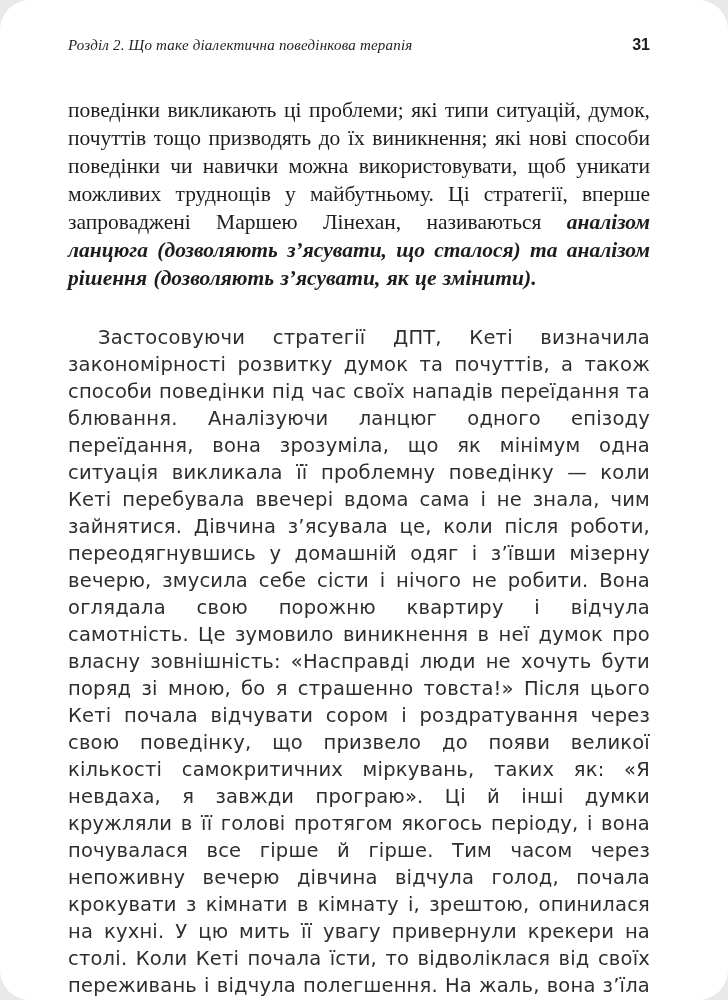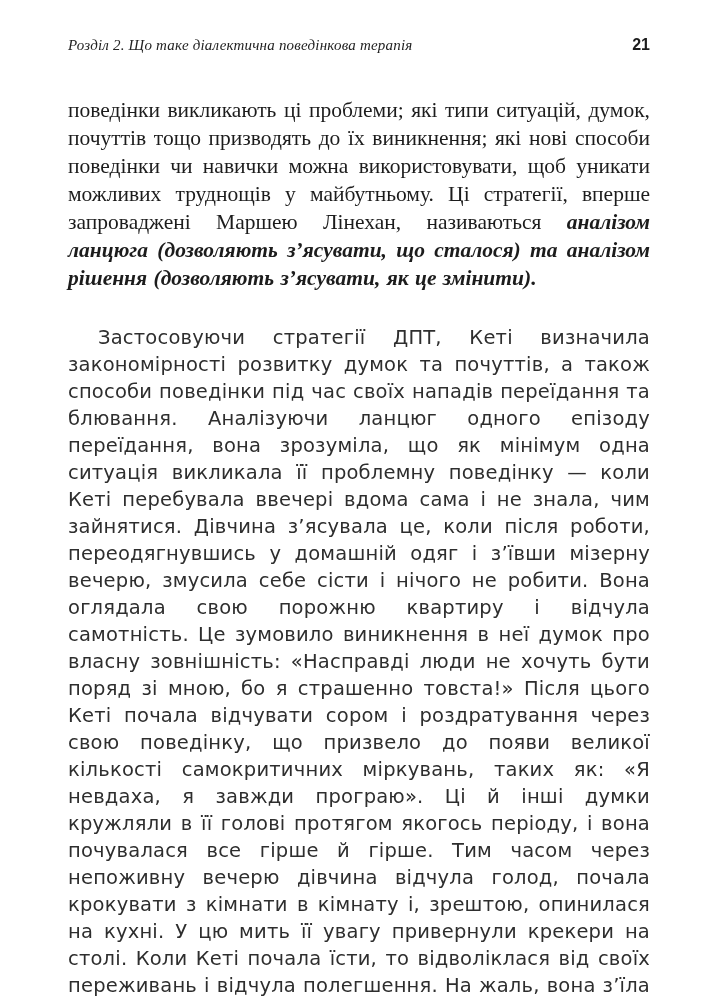--- a/index.html
+++ b/index.html
@@ -11,20 +11,21 @@
     position: relative;
     width: 728px;
     height: 1000px;
     margin: 0 auto;
     background: #ffffff;
     box-sizing: border-box;
     padding: 36px 78px 0 68px;
     font-family: "Liberation Serif", "DejaVu Serif", serif;
     color: #1c1c1c;
     overflow: hidden;
+    border-radius: 30px;
   }
   .page-header {
     display: flex;
     justify-content: space-between;
     align-items: baseline;
     margin-bottom: 42px;
   }
   .running-title {
     font-style: italic;
     font-size: 15px;
@@ -59,21 +60,21 @@
     color: #2e2e2e;
   }
 </style>
 </head>
 <body>
 
 <div class="page">
 
   <header class="page-header">
     <span class="running-title">Розділ 2. Що таке діалектична поведінкова терапія</span>
-    <span class="page-number">21</span>
+    <span class="page-number">31</span>
   </header>
 
   <main>
 
     <p class="intro-paragraph">
       <span>поведінки викликають ці проблеми; які типи ситуацій, думок, почуттів тощо призводять до їх виникнення; які нові способи поведінки чи навички можна використовувати, щоб уникати можливих труднощів у майбутньому. Ці стратегії, вперше запроваджені Маршею Лінехан, називаються </span><span class="bold-terms">аналізом ланцюга (дозволяють з’ясувати, що сталося) та аналізом рішення (дозволяють з’ясувати, як це змінити).</span>
     </p>
 
     <p class="case-study-paragraph">Застосовуючи стратегії ДПТ, Кеті визначила закономірності розвитку думок та почуттів, а також способи поведінки під час своїх нападів переїдання та блювання. Аналізуючи ланцюг одного епізоду переїдання, вона зрозуміла, що як мінімум одна ситуація викликала її проблемну поведінку — коли Кеті перебувала ввечері вдома сама і не знала, чим зайнятися. Дівчина з’ясувала це, коли після роботи, переодягнувшись у домашній одяг і з’ївши мізерну вечерю, змусила себе сісти і нічого не робити. Вона оглядала свою порожню квартиру і відчула самотність. Це зумовило виникнення в неї думок про власну зовнішність: «Насправді люди не хочуть бути поряд зі мною, бо я страшенно товста!» Після цього Кеті почала відчувати сором і роздратування через свою поведінку, що призвело до появи великої кількості самокритичних міркувань, таких як: «Я невдаха, я завжди програю». Ці й інші думки кружляли в її голові протягом якогось періоду, і вона почувалася все гірше й гірше. Тим часом через непоживну вечерю дівчина відчула голод, почала крокувати з кімнати в кімнату і, зрештою, опинилася на кухні. У цю мить її увагу привернули крекери на столі. Коли Кеті почала їсти, то відволіклася від своїх переживань і відчула полегшення. На жаль, вона з’їла всю коробку крекерів, весь вершковий сир у холодильнику, а потім все</p>
 

